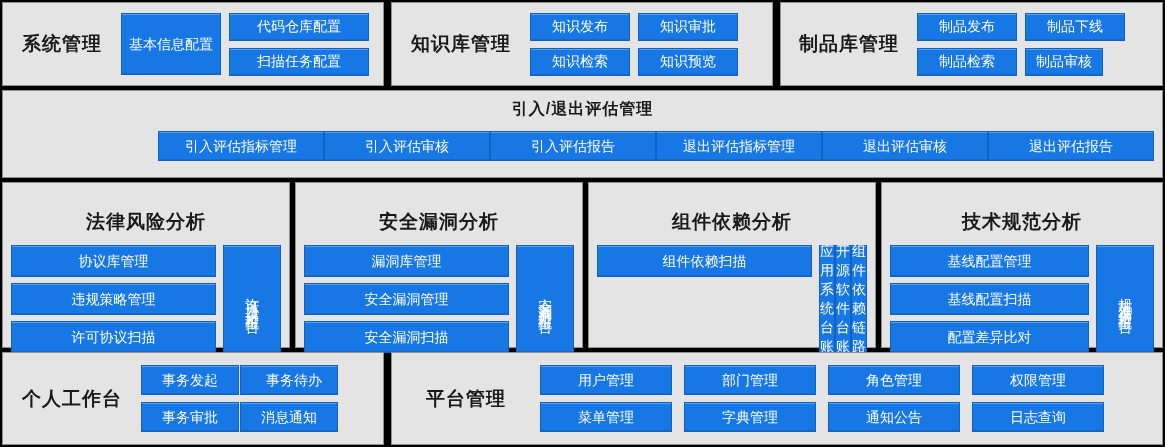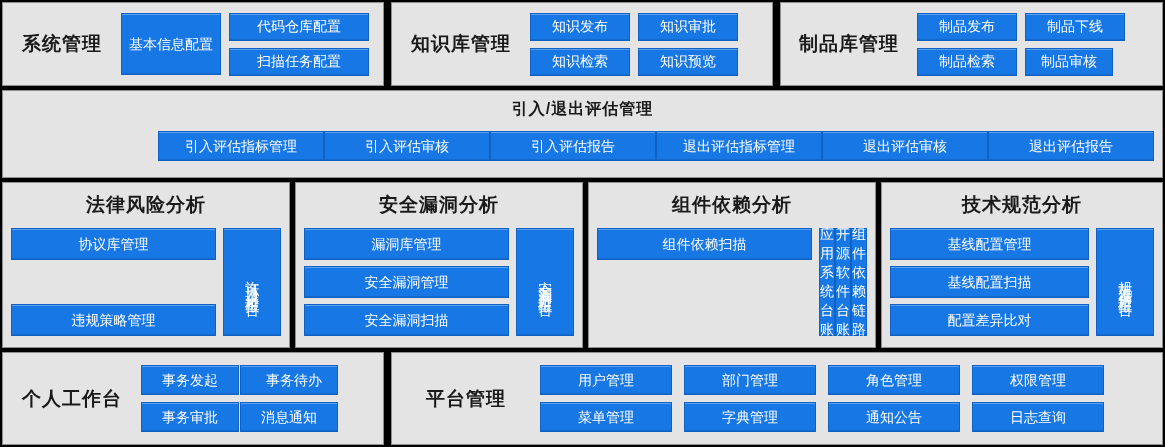--- a/index.html
+++ b/index.html
@@ -97,21 +97,21 @@
     padding: 0 8px;
     margin-top: 11px;
   }
   .eval-row .btn {
     width: 166px;
     height: 30px;
     font-size: 14px;
   }
 
   
-  .r3 { top: 182px; height: 166px; display: block; padding-top: 2px; }
+  .r3 { top: 182px; height: 166px; display: block; padding-top: 19px; }
   #panel-legal    { left: 2px;   width: 288px; }
   #panel-security { left: 295px; width: 288px; }
   #panel-compdep  { left: 588px; width: 288px; }
   #panel-techspec { left: 881px; width: 282px; }
 
   .r3 .panel-title { font-size: 19px; width: 100%; margin-top: 7px; }
 
   .r3-body {
     display: flex;
     gap: 7px;
@@ -202,21 +202,21 @@
 
   <div class="panel r1" id="panel-artifact">
     <div class="panel-title" style="width:136px;">制品库管理</div>
     <div class="r1-grid">
       <div class="r1-col">
         <div class="btn" style="width:100px;height:28px;">制品发布</div>
         <div class="btn" style="width:100px;height:28px;">制品检索</div>
       </div>
       <div class="r1-col">
         <div class="btn" style="width:100px;height:28px;">制品下线</div>
-        <div class="btn" style="width:88px;height:28px;">制品审核</div>
+        <div class="btn" style="width:78px;height:28px;">制品审核</div>
       </div>
     </div>
   </div>
 
   <div class="panel" id="panel-eval">
     <div class="panel-title">引入/退出评估管理</div>
     <div class="eval-row">
       <div class="btn">引入评估指标管理</div>
       <div class="btn">引入评估审核</div>
       <div class="btn">引入评估报告</div>
@@ -225,20 +225,21 @@
       <div class="btn">退出评估报告</div>
     </div>
   </div>
 
   <div class="panel r3" id="panel-legal">
     <div class="panel-title">法律风险分析</div>
     <div class="r3-body">
       <div class="r3-stack">
         <div class="btn">协议库管理</div>
         <div class="btn">违规策略管理</div>
+        <div class="btn">许可协议扫描</div>
       </div>
       <div class="btn vbtn">许可协议分析报告</div>
     </div>
   </div>
 
   <div class="panel r3" id="panel-security">
     <div class="panel-title">安全漏洞分析</div>
     <div class="r3-body">
       <div class="r3-stack">
         <div class="btn">漏洞库管理</div>

